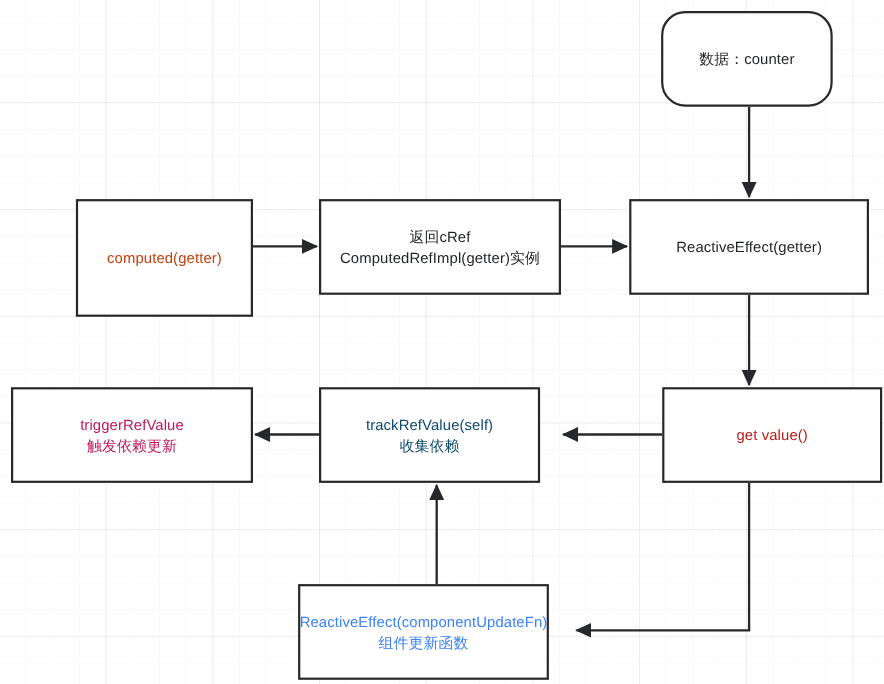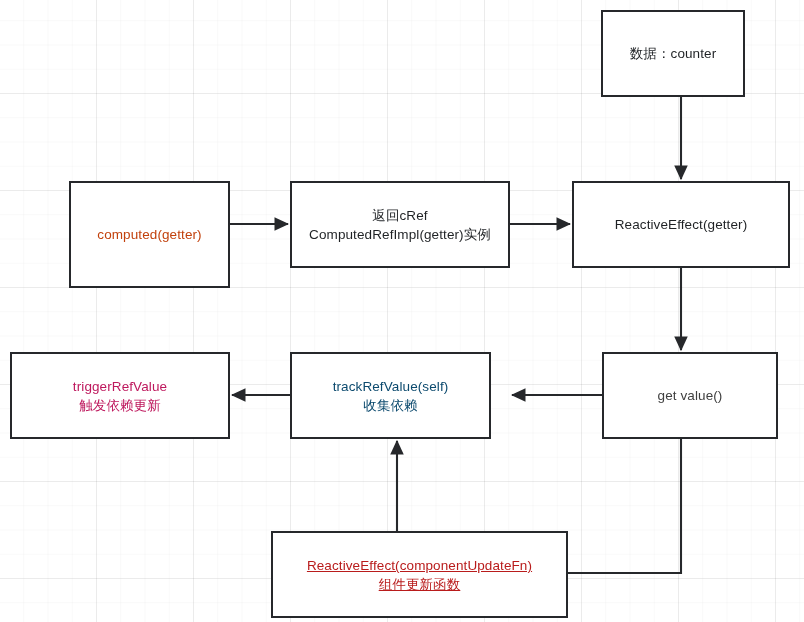--- a/index.html
+++ b/index.html
@@ -85,44 +85,44 @@
         <path d="M 510 224 L 570 224" stroke="#26282b" marker-end="url(#arrow-right)"></path>
         <path d="M 681 268 L 681 350" stroke="#26282b" marker-end="url(#arrow-right)"></path>
         <path d="M 602 395 L 512 395" stroke="#26282b" marker-end="url(#arrow-right)"></path>
         <path d="M 290 395 L 232 395" stroke="#26282b" marker-end="url(#arrow-right)"></path>
         <path d="M 681 439 L 681 573 L 524 573" stroke="#26282b" marker-end="url(#arrow-right)"></path>
         <path d="M 397 531 L 397 441" stroke="#26282b" marker-end="url(#arrow-right)"></path>
       </g>
   </svg>
 
   <div id="node-layer">
-      <div class="node" style="left: 601px; top: 10px; width: 144px; height: 87px; border-color: rgb(38, 40, 43); background: rgb(255, 255, 255); color: rgb(31, 34, 37);">
+      <div class="node" style="left: 601px; top: 10px; width: 156px; height: 87px; border-color: rgb(38, 40, 43); background: rgb(255, 255, 255); color: rgb(31, 34, 37); border-radius: 22px;">
         <span class="label">数据：counter</span>
       </div>
       <div class="node" style="left: 69px; top: 181px; width: 161px; height: 107px; border-color: rgb(38, 40, 43); background: rgb(255, 255, 255); color: #c2410c;">
         <span class="label">computed(getter)</span>
       </div>
       <div class="node" style="left: 290px; top: 181px; width: 220px; height: 87px; border-color: rgb(38, 40, 43); background: rgb(255, 255, 255); color: rgb(31, 34, 37);">
         <span class="label">返回cRef
 ComputedRefImpl(getter)实例</span>
       </div>
       <div class="node" style="left: 572px; top: 181px; width: 218px; height: 87px; border-color: rgb(38, 40, 43); background: rgb(255, 255, 255); color: rgb(31, 34, 37);">
         <span class="label">ReactiveEffect(getter)</span>
       </div>
       <div class="node" style="left: 10px; top: 352px; width: 220px; height: 87px; border-color: rgb(38, 40, 43); background: rgb(255, 255, 255); color: #be185d;">
         <span class="label">triggerRefValue
 触发依赖更新</span>
       </div>
       <div class="node" style="left: 290px; top: 352px; width: 201px; height: 87px; border-color: rgb(38, 40, 43); background: rgb(255, 255, 255); color: #0c4a6e;">
         <span class="label">trackRefValue(self)
 收集依赖</span>
       </div>
-      <div class="node" style="left: 602px; top: 352px; width: 176px; height: 87px; border-color: rgb(38, 40, 43); background: rgb(255, 255, 255); color: #404040; justify-content: center;">
+      <div class="node" style="left: 602px; top: 352px; width: 200px; height: 87px; border-color: rgb(38, 40, 43); background: rgb(255, 255, 255); color: #b91c1c; justify-content: center;">
         <span class="label">get value()</span>
       </div>
-      <div class="node" style="left: 271px; top: 531px; width: 297px; height: 87px; border-color: rgb(38, 40, 43); background: rgb(255, 255, 255); color: #b91c1c; text-decoration: underline;">
+      <div class="node" style="left: 271px; top: 531px; width: 228px; height: 87px; border-color: rgb(38, 40, 43); background: rgb(255, 255, 255); color: #3b82f6;">
         <span class="label">ReactiveEffect(componentUpdateFn)
 组件更新函数</span>
       </div>
     </div>
 
 
 </div>
 
 </body></html>

